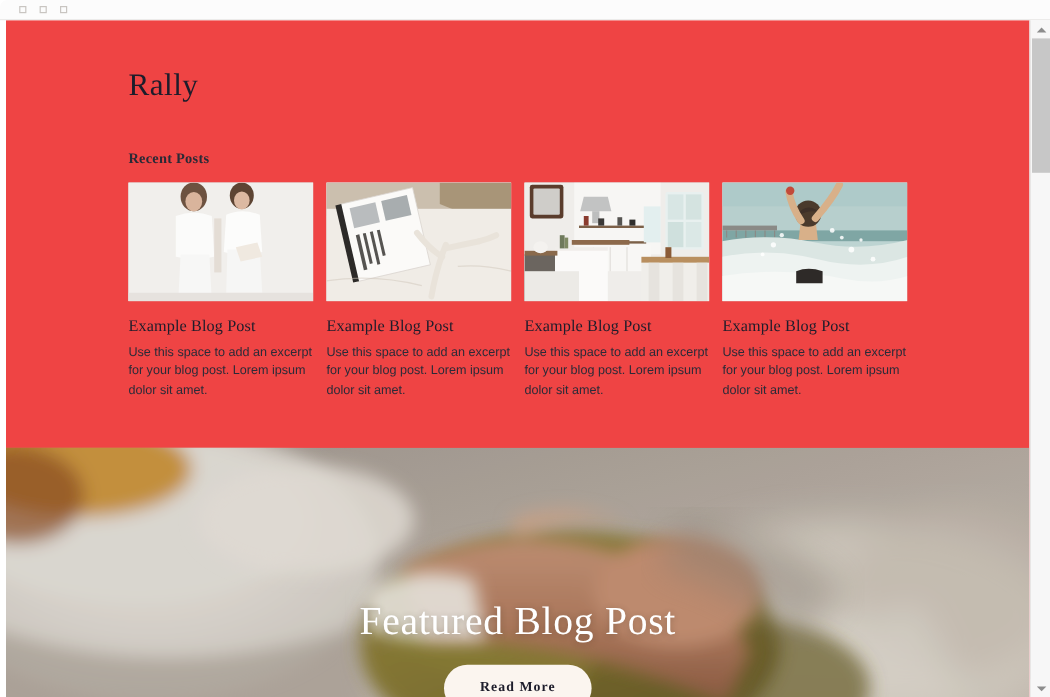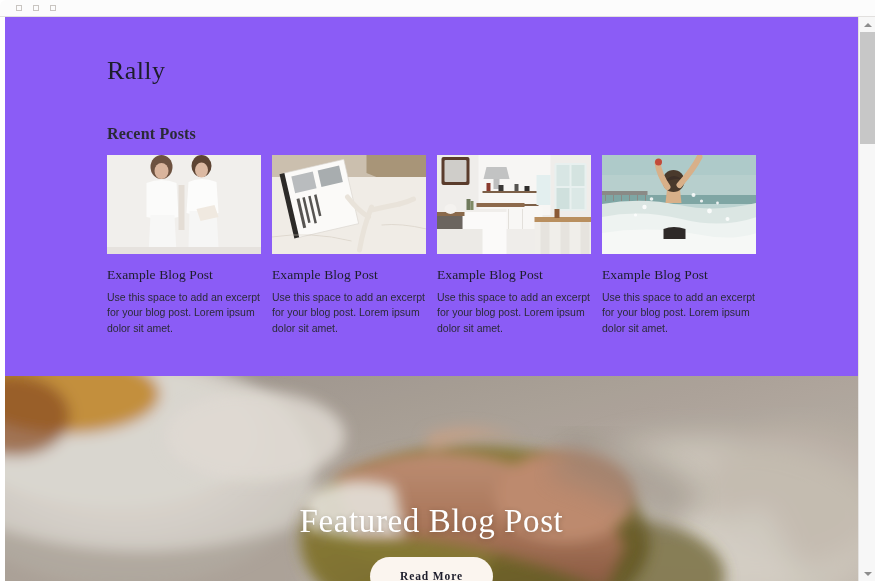--- a/index.html
+++ b/index.html
@@ -40,21 +40,21 @@
     background: #fcfcfc;
   }
 
   
   .viewport {
     position: absolute;
     top: 17px;
     left: 5px;
     width: 853px;
     height: 564px;
-    background: #8b5cf6;
+    background: #ef4444;
     overflow: hidden;
   }
 
   
   .site-header {
     position: relative;
     height: 108px;
     display: flex;
     align-items: center;
     padding: 0 102px 0 102px;
@@ -88,21 +88,21 @@
     background: none; border: none; cursor: pointer;
   }
   .search-btn svg { display: block; }
 
   
   .recent-section {
     padding: 0 102px;
   }
   .section-label {
     font-family: "Liberation Serif", serif;
-    font-size: 16px;
+    font-size: 12px;
     font-weight: 600;
     color: #2a2a36;
     letter-spacing: 0.2px;
     margin-bottom: 12px;
   }
   .post-grid {
     display: grid;
     grid-template-columns: repeat(4, 1fr);
     gap: 11px;
   }

